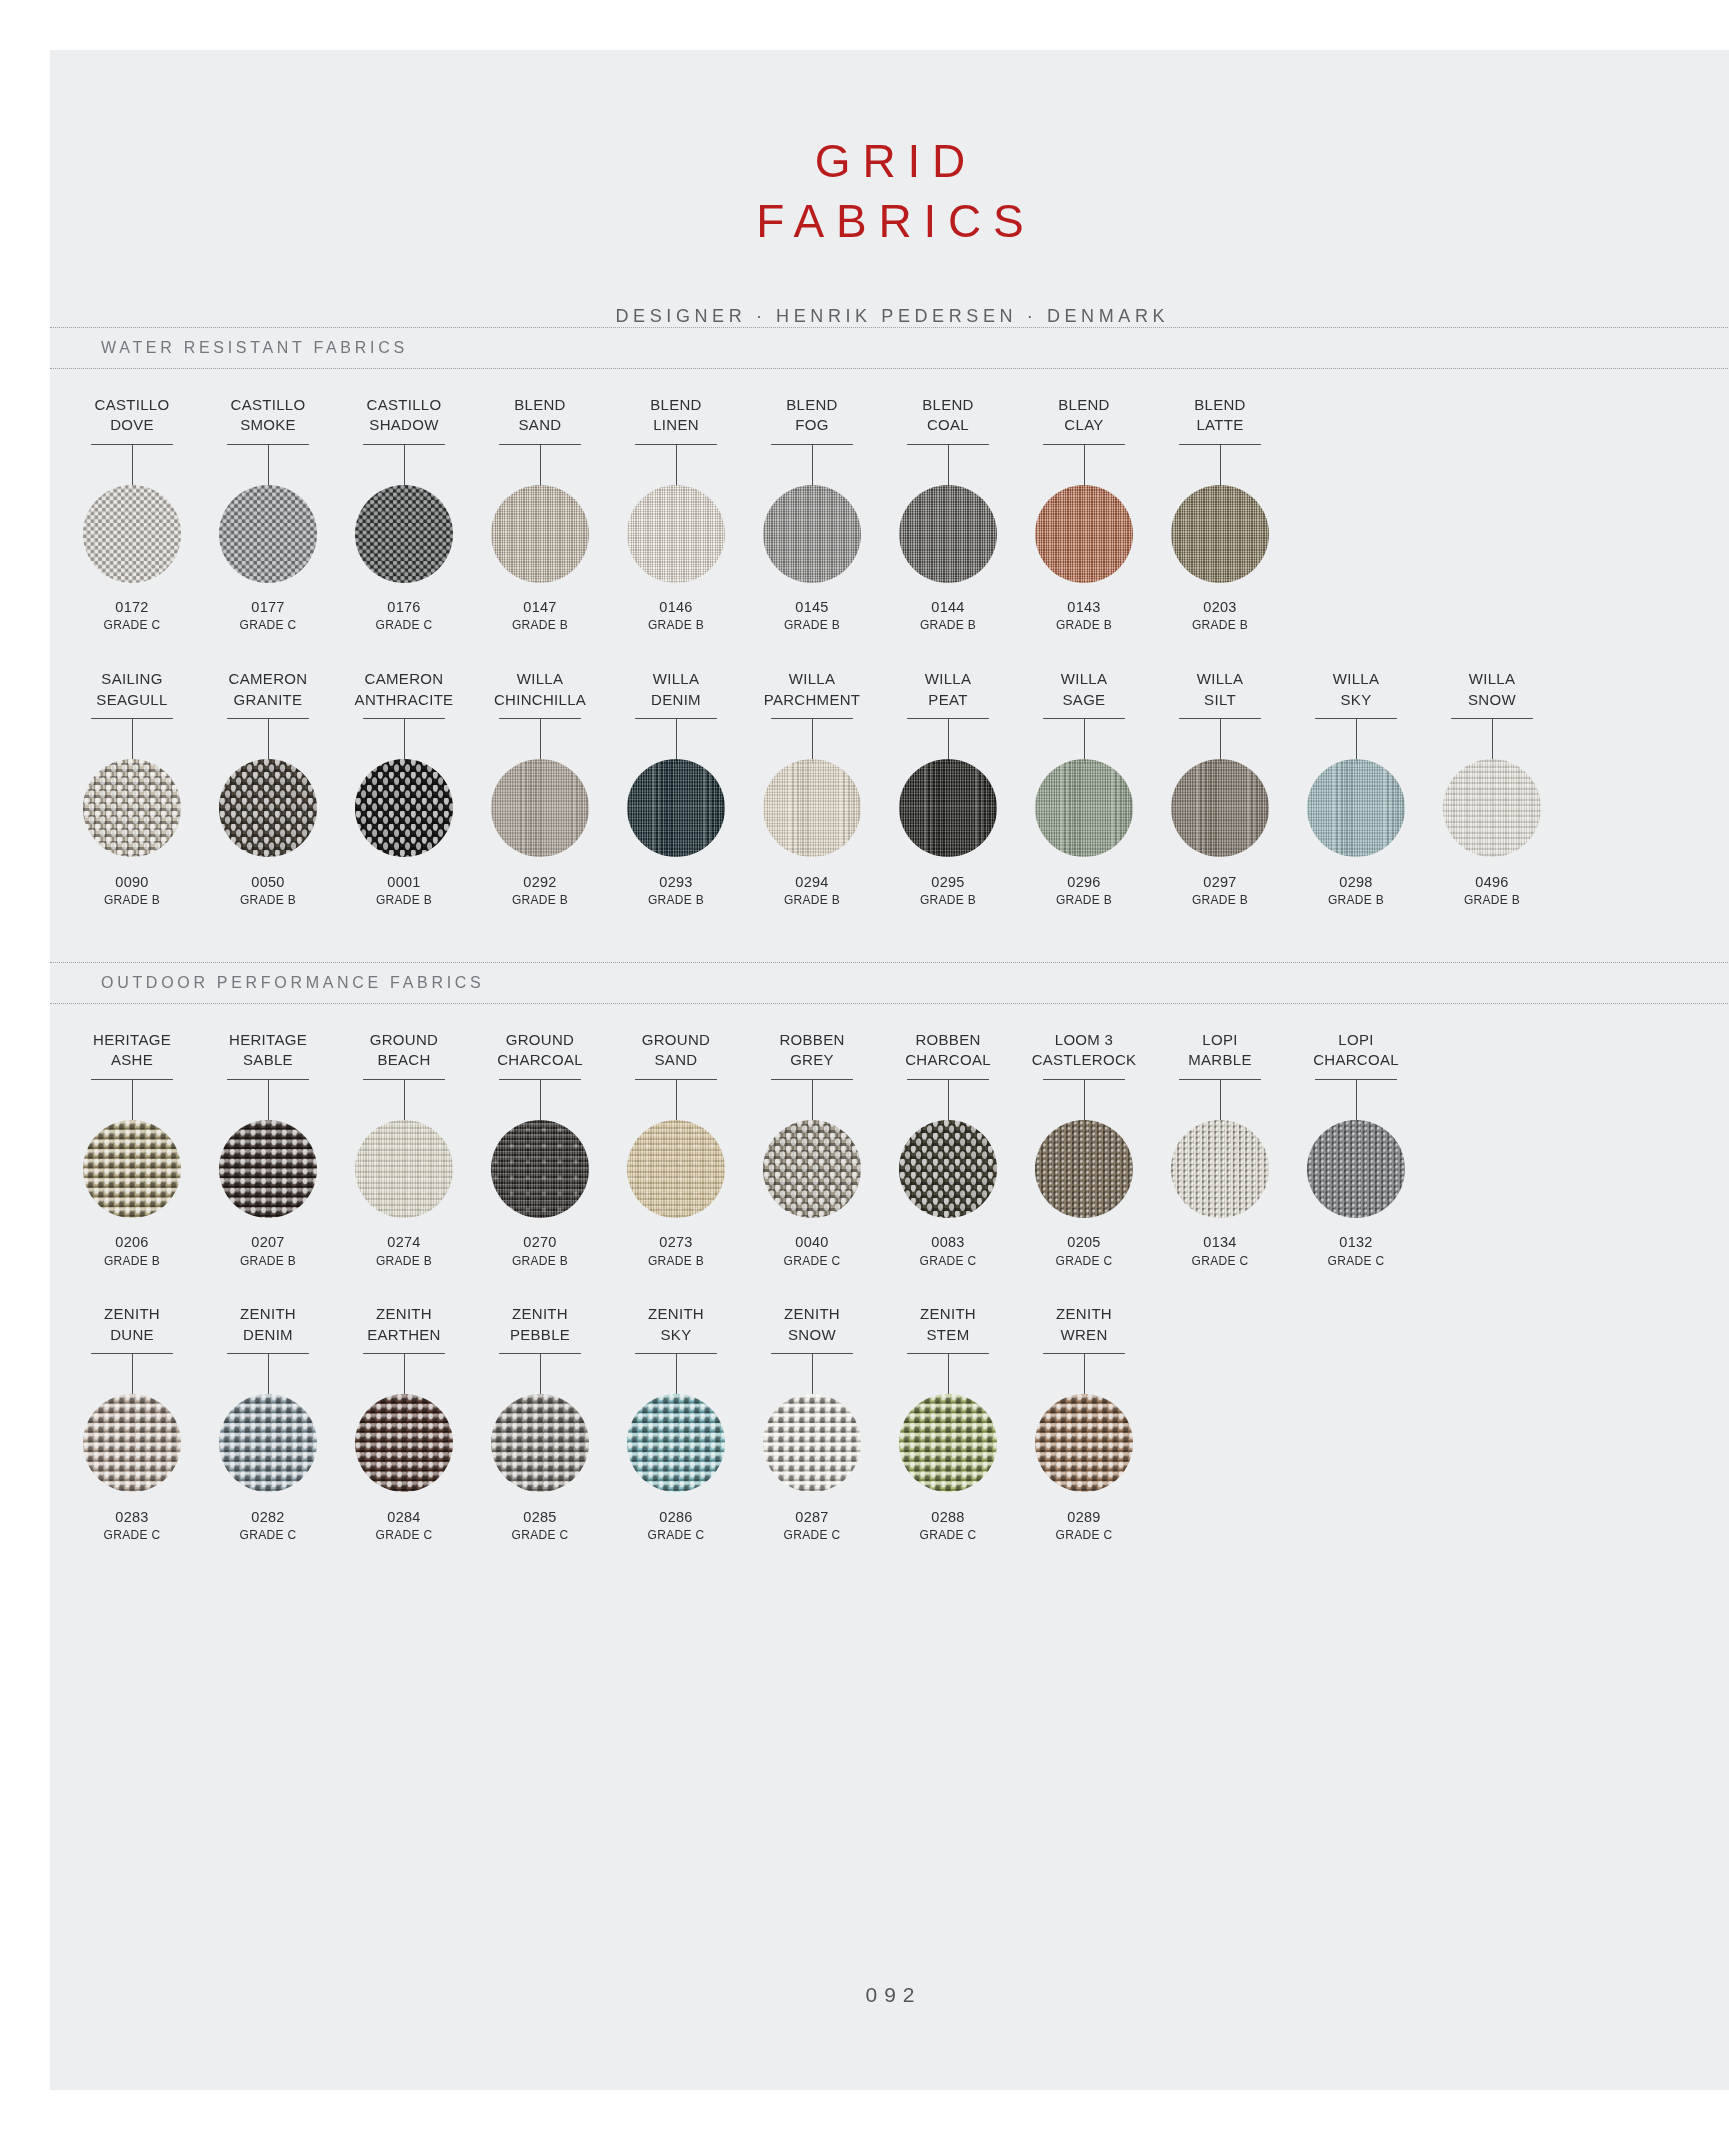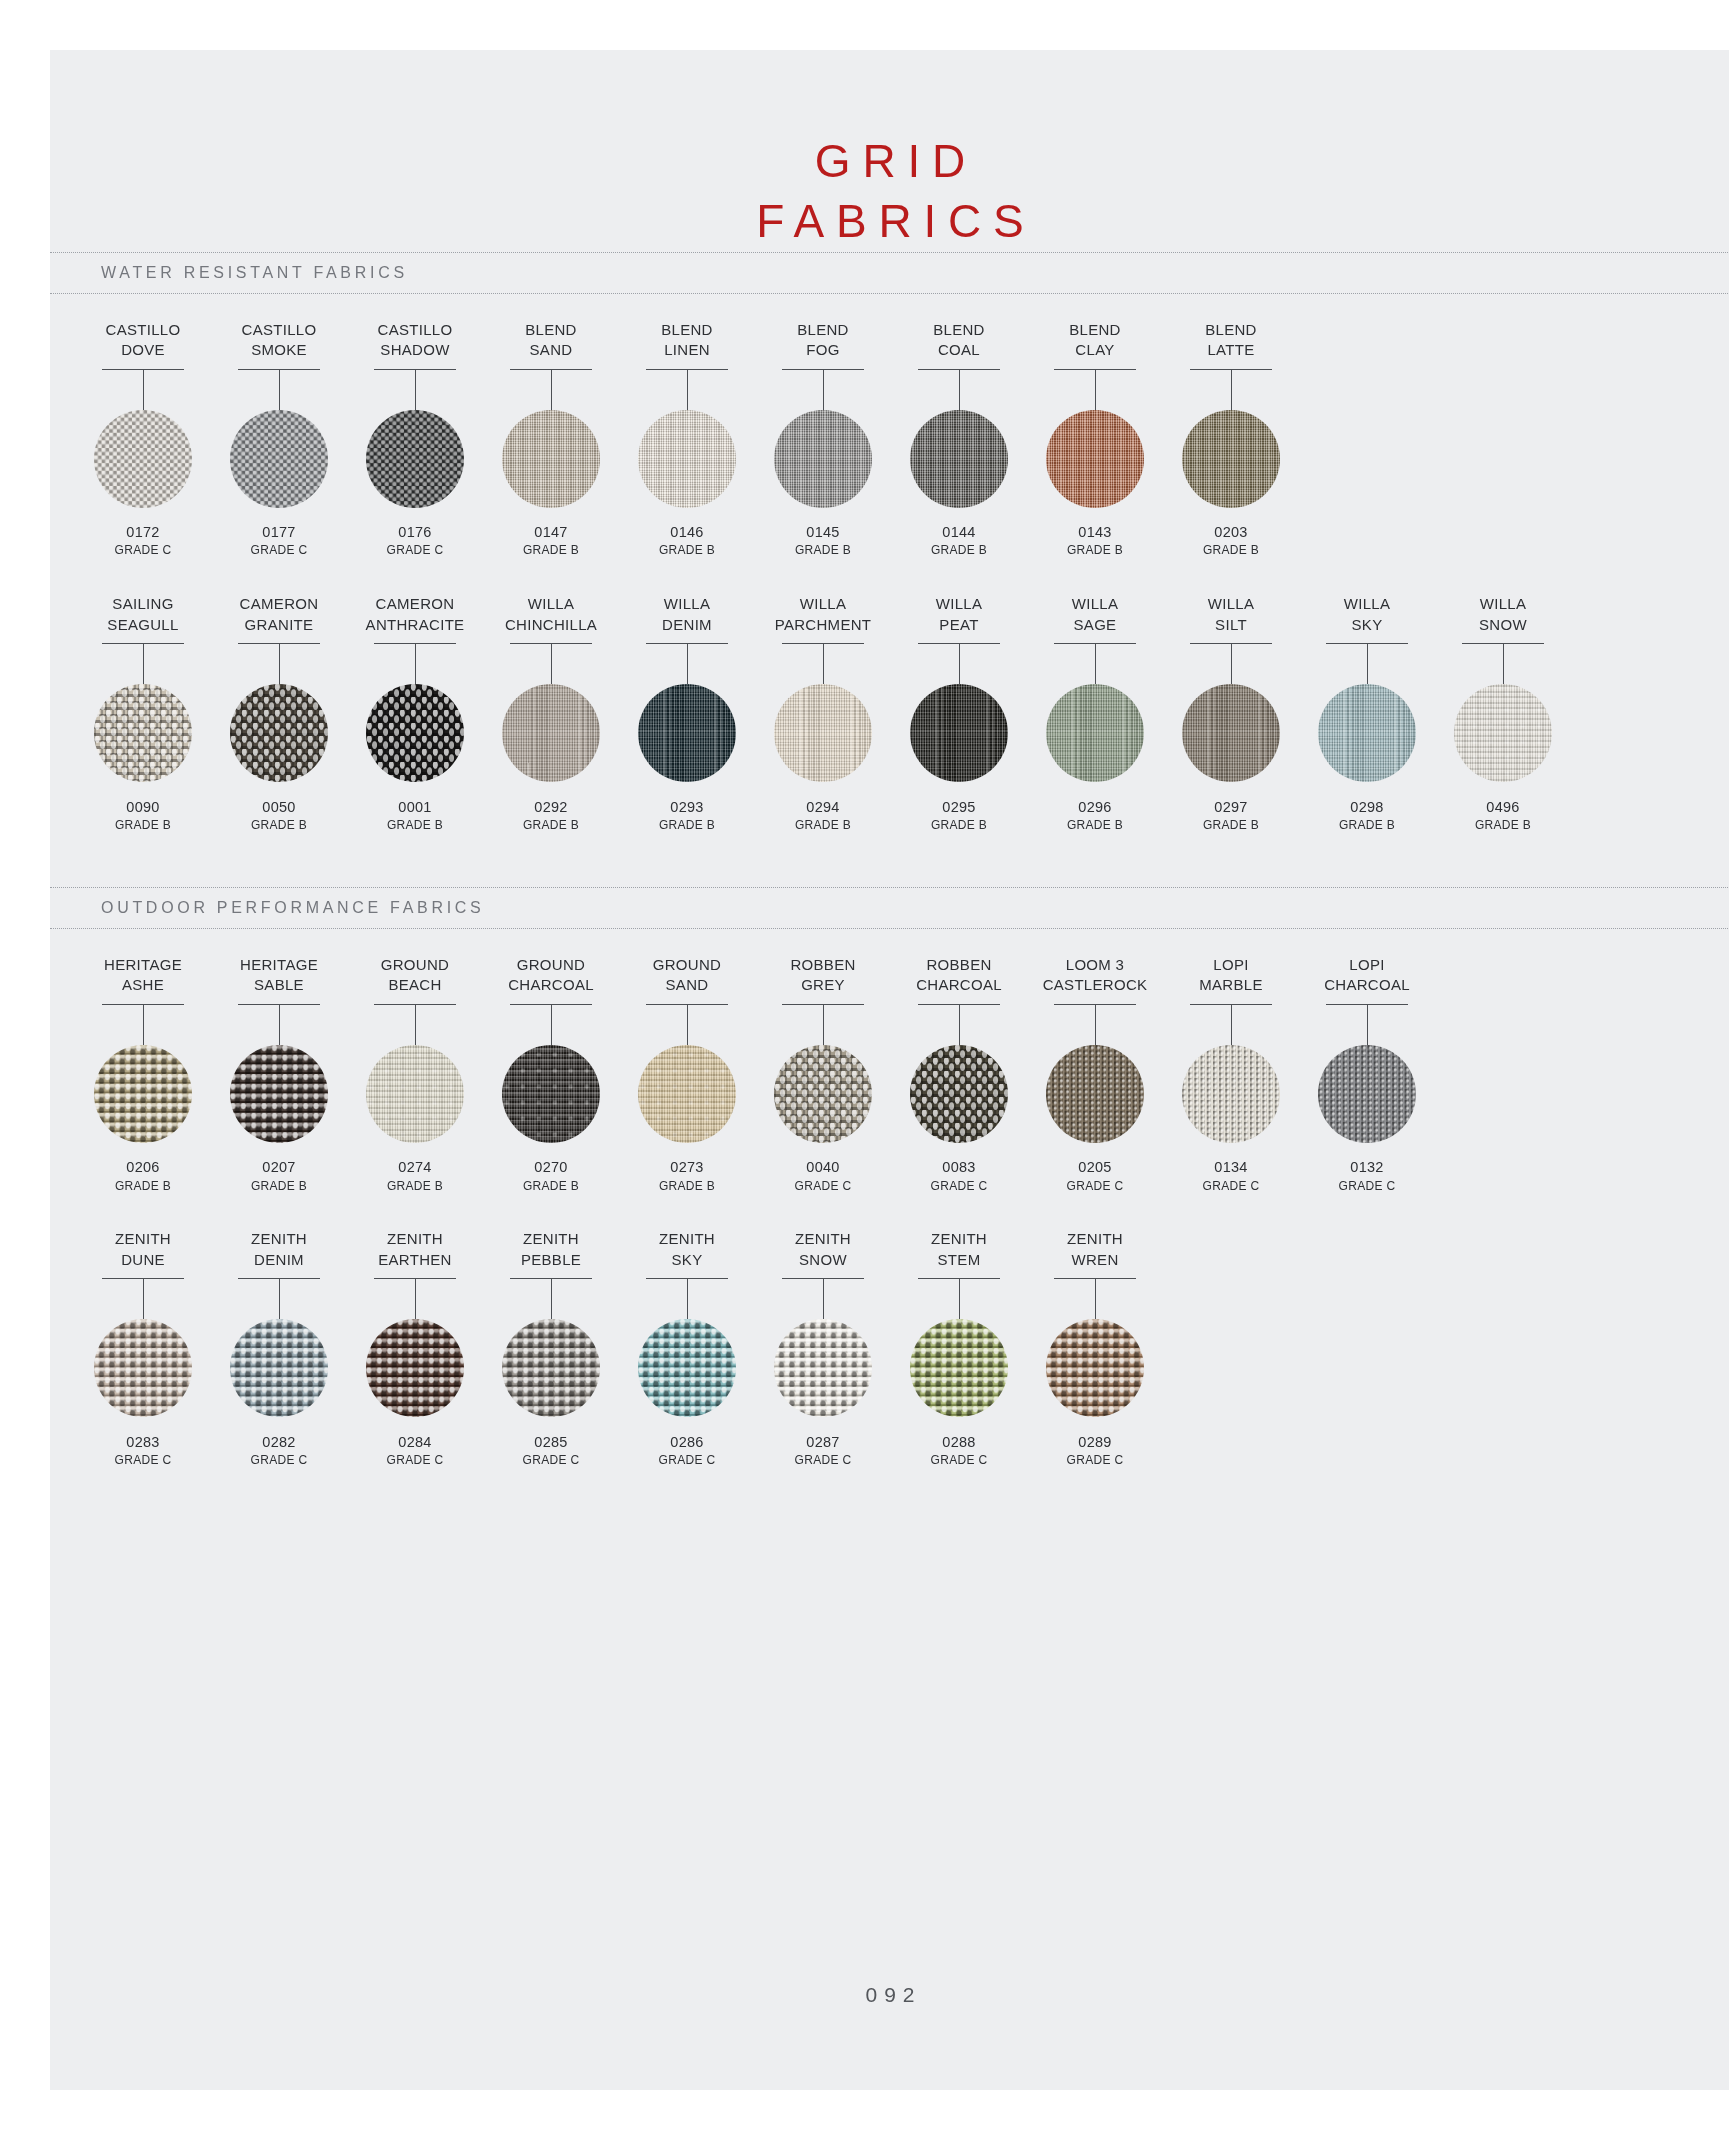--- a/index.html
+++ b/index.html
@@ -65,21 +65,21 @@
     font-weight: 400;
     letter-spacing: 3.7px;
     color: #74777d;
     white-space: nowrap;
   }
 
   
   .swatch-row {
     display: flex;
     flex-wrap: nowrap;
-    padding-left: 25px;
+    padding-left: 14px;
   }
   .swatch {
     width: 136px;
     flex: 0 0 136px;
     display: flex;
     flex-direction: column;
     align-items: center;
   }
 
   .sw-name {
@@ -202,20 +202,21 @@
   }
 </style>
 </head>
 <body>
 
 <div id="page">
 
   <div class="masthead">
     <div class="title-line">GRID</div>
     <div class="title-line">FABRICS</div>
+    <div class="designer-line">DESIGNER · HENRIK PEDERSEN · DENMARK</div>
   </div>
 
   <div id="sections-root">
       <div class="section">
         <div class="section-bar">
           <div class="section-bar-label">WATER RESISTANT FABRICS</div>
         </div>
         <div class="sec-gap-top"></div>
         <div class="swatch-row">
           <div class="swatch">

